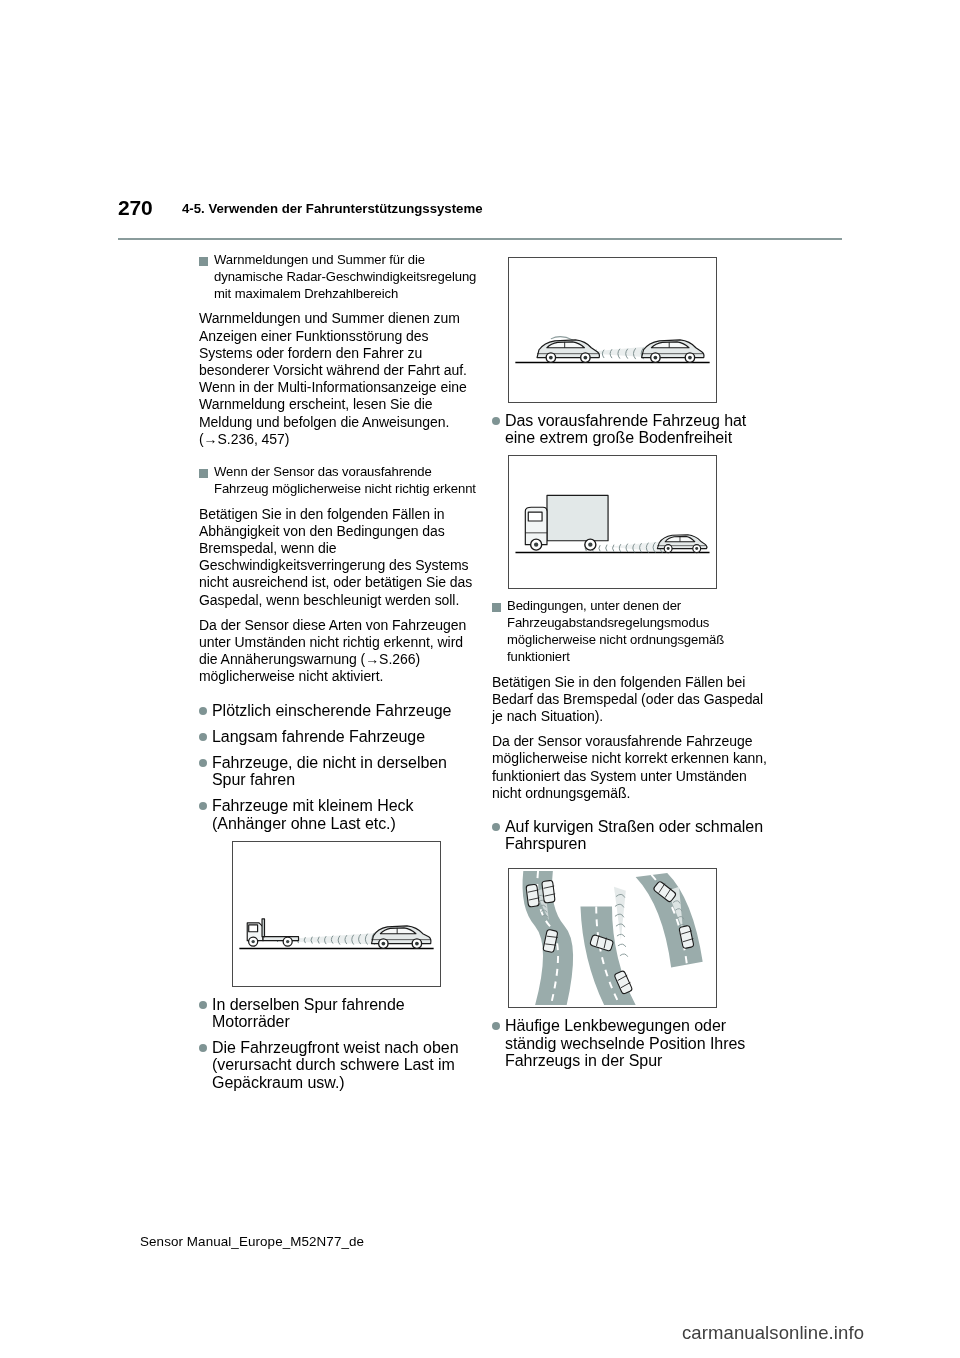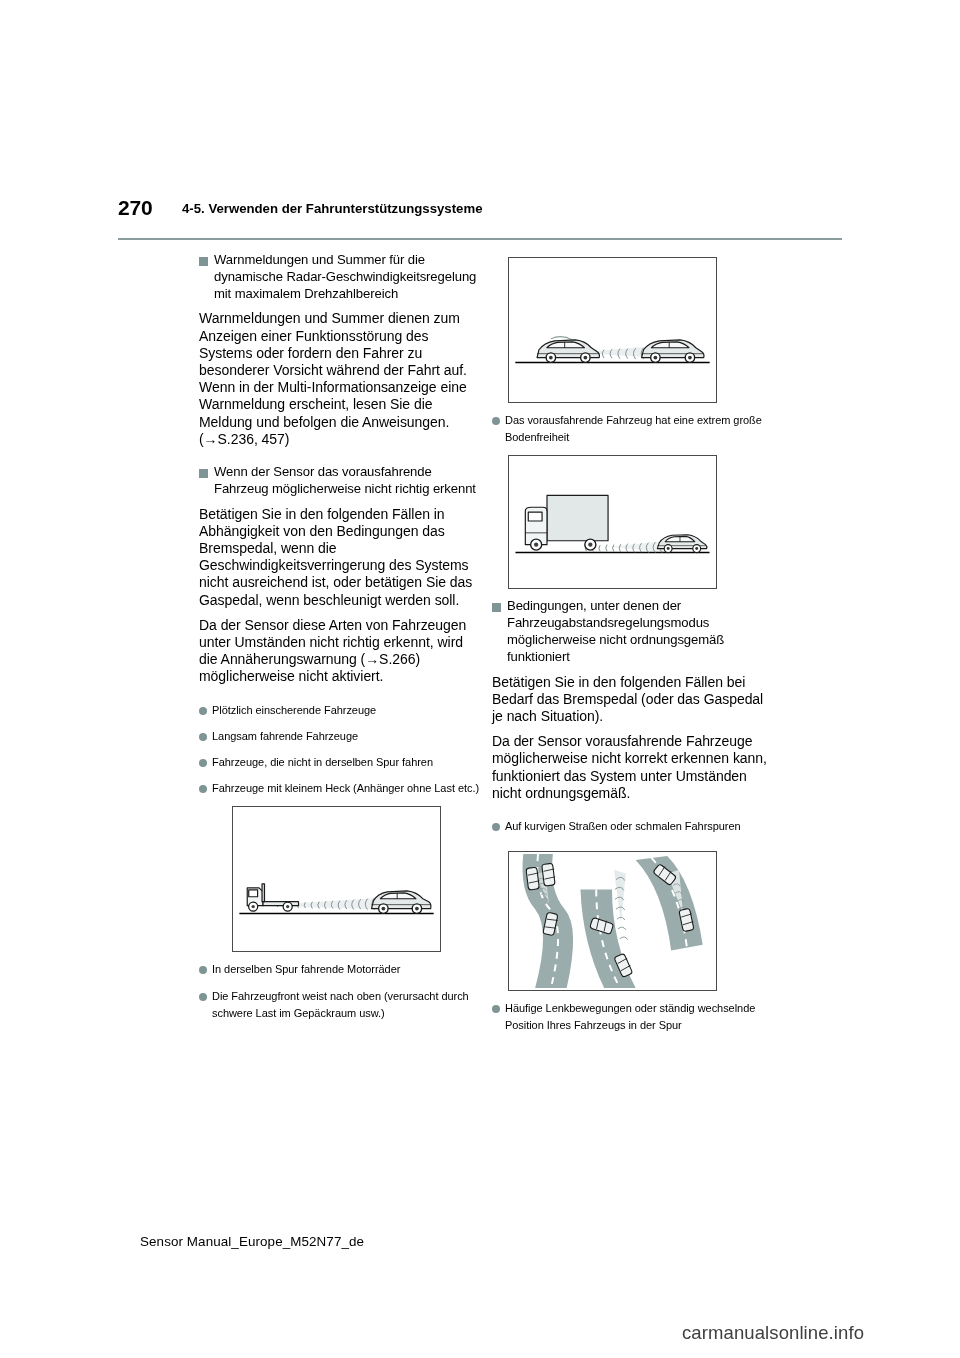--- a/index.html
+++ b/index.html
@@ -95,21 +95,21 @@
   }
   .dot {
     flex: 0 0 auto;
     width: 8px;
     height: 8px;
     border-radius: 50%;
     background: #7f9494;
     margin: 5px 5px 0 0;
   }
   .b-text {
-    font-size: 11px;
+    font-size: 16px;
     line-height: 17.2px;
     letter-spacing: -0.05px;
   }
 
   
   .fig {
     border: 1px solid #4a4a4a;
     background: #ffffff;
     margin: 5px 0 9px 0;
     box-sizing: border-box;

